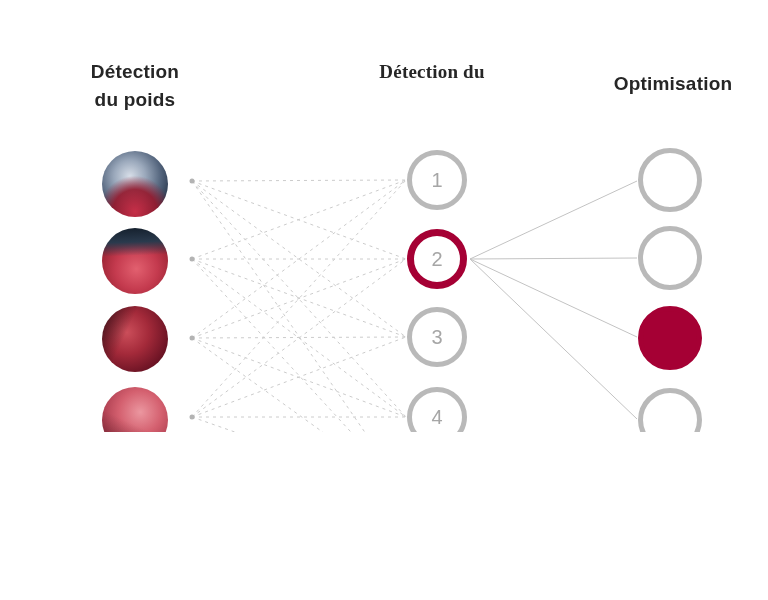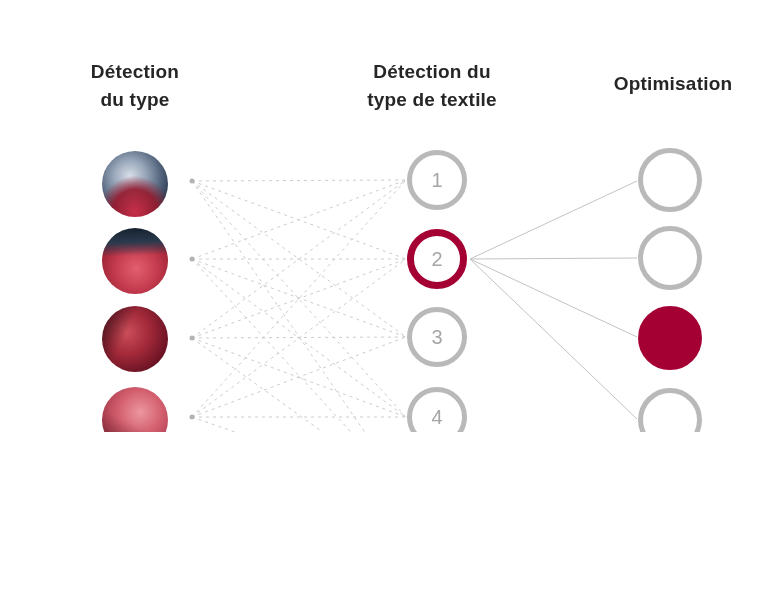--- a/index.html
+++ b/index.html
@@ -153,25 +153,24 @@
     <g fill="#b3b3b3">
       <circle cx="152" cy="181" r="2.5"></circle>
       <circle cx="152" cy="259" r="2.5"></circle>
       <circle cx="152" cy="338" r="2.5"></circle>
       <circle cx="152" cy="417" r="2.5"></circle>
     </g>
   </svg>
 
   <div class="col-title" style="left:0; top:58; width:190px; top:58px;">
     <div>Détection</div>
-    <div>du type</div>
-  </div>
-  <div class="col-title" style="left:292px; top:58px; width:200px;">
+    <div>du poids</div>
+  </div>
+  <div class="col-title" style="left:292px; top:58px; width:200px;font-family:Liberation Serif, serif;">
     <div>Détection du</div>
-    <div>type de textile</div>
   </div>
   <div class="col-title" style="left:523px; top:70px; width:220px;">
     <div>Optimisation</div>
   </div>
 
   <div class="photo photo1" style="left:62px; top:151px;"></div>
   <div class="photo photo2" style="left:62px; top:228px;"></div>
   <div class="photo photo3" style="left:62px; top:306px;"></div>
   <div class="photo photo4" style="left:62px; top:387px;"></div>
 

